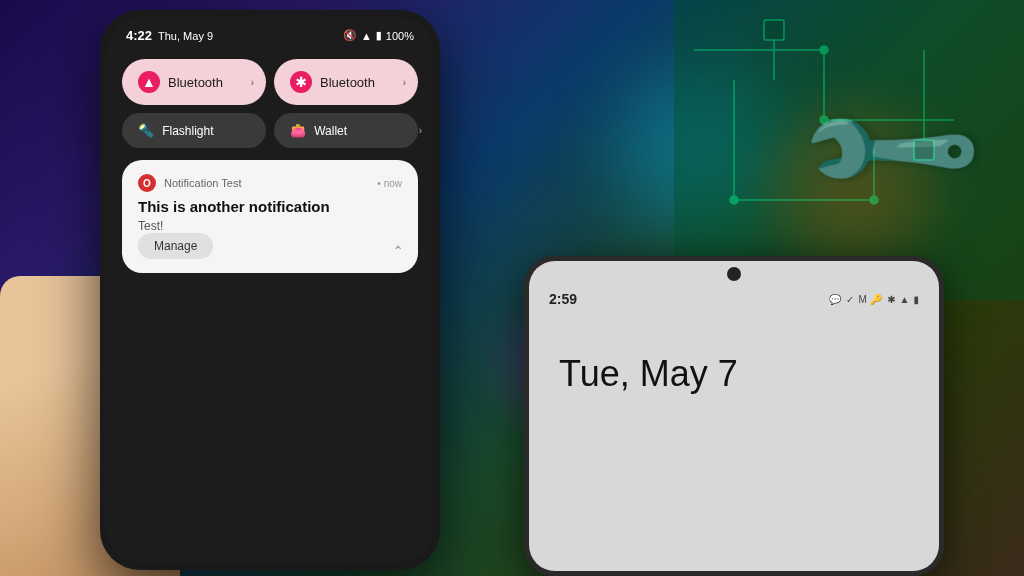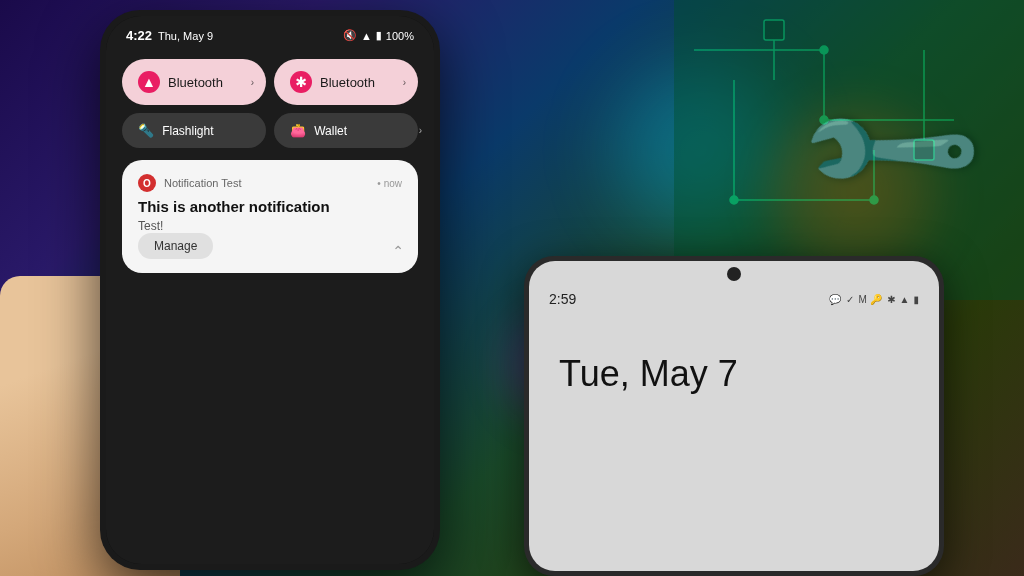--- a/index.html
+++ b/index.html
@@ -267,21 +267,21 @@
     .phone2-status {
       display: flex;
       justify-content: space-between;
       align-items: center;
       padding: 10px 20px 6px;
       color: #333;
       font-size: 11px;
     }
     .phone2-time {
       font-size: 14px;
-      font-weight: 400;
+      font-weight: 700;
       color: #222;
     }
     .phone2-icons {
       display: flex;
       gap: 4px;
       align-items: center;
       font-size: 10px;
       color: #444;
     }
     .phone2-camera {

